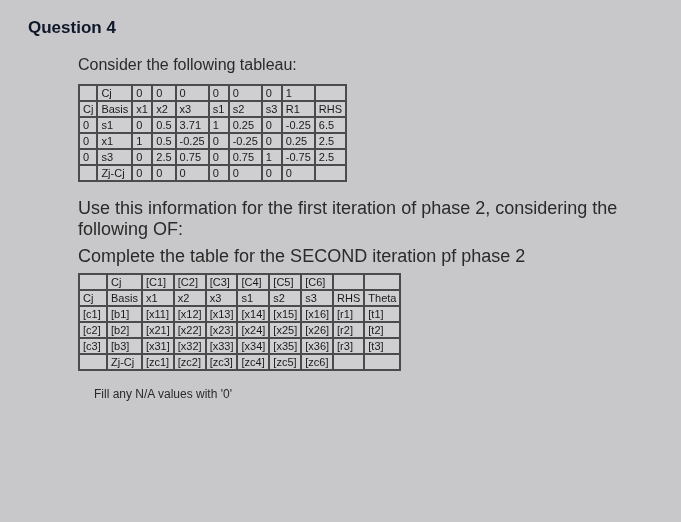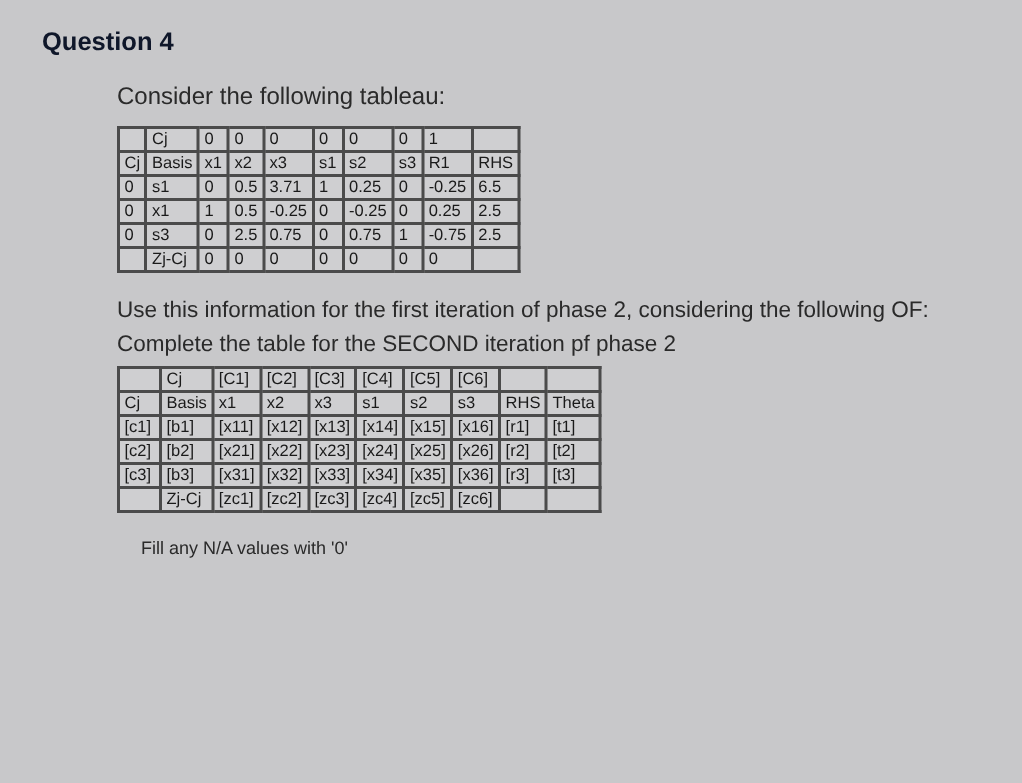--- a/index.html
+++ b/index.html
@@ -38,21 +38,21 @@
       padding: 1px 3px;
       min-width: 20px;
       height: 15px;
       color: #1a1a1a;
     }
     table.tab2 td {
       min-width: 28px;
     }
     .narrow { min-width: 18px !important; }
     .txt {
-      font-size: 15px;
+      font-size: 18px;
       margin-bottom: 6px;
     }
     .fillnote {
       font-size: 12px;
       margin-top: 8px;
       margin-left: 16px;
     }
   </style>
 </head>
 <body>

